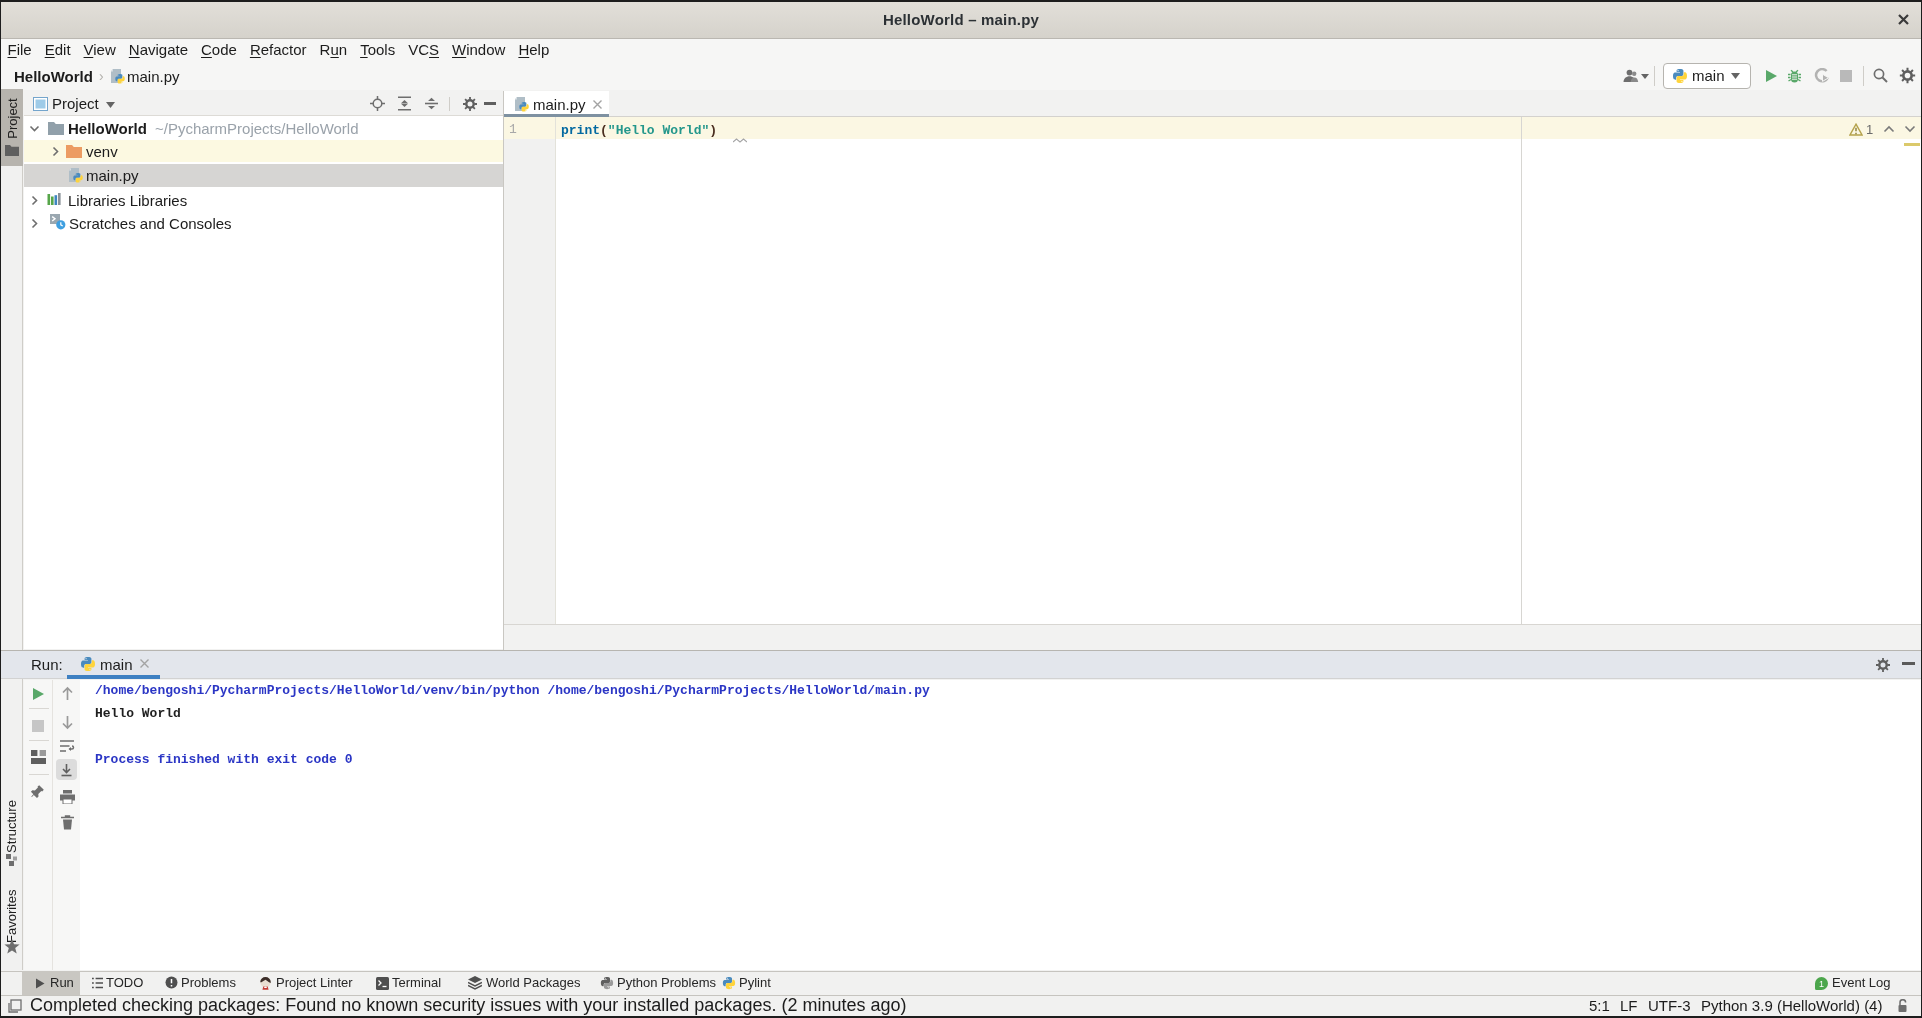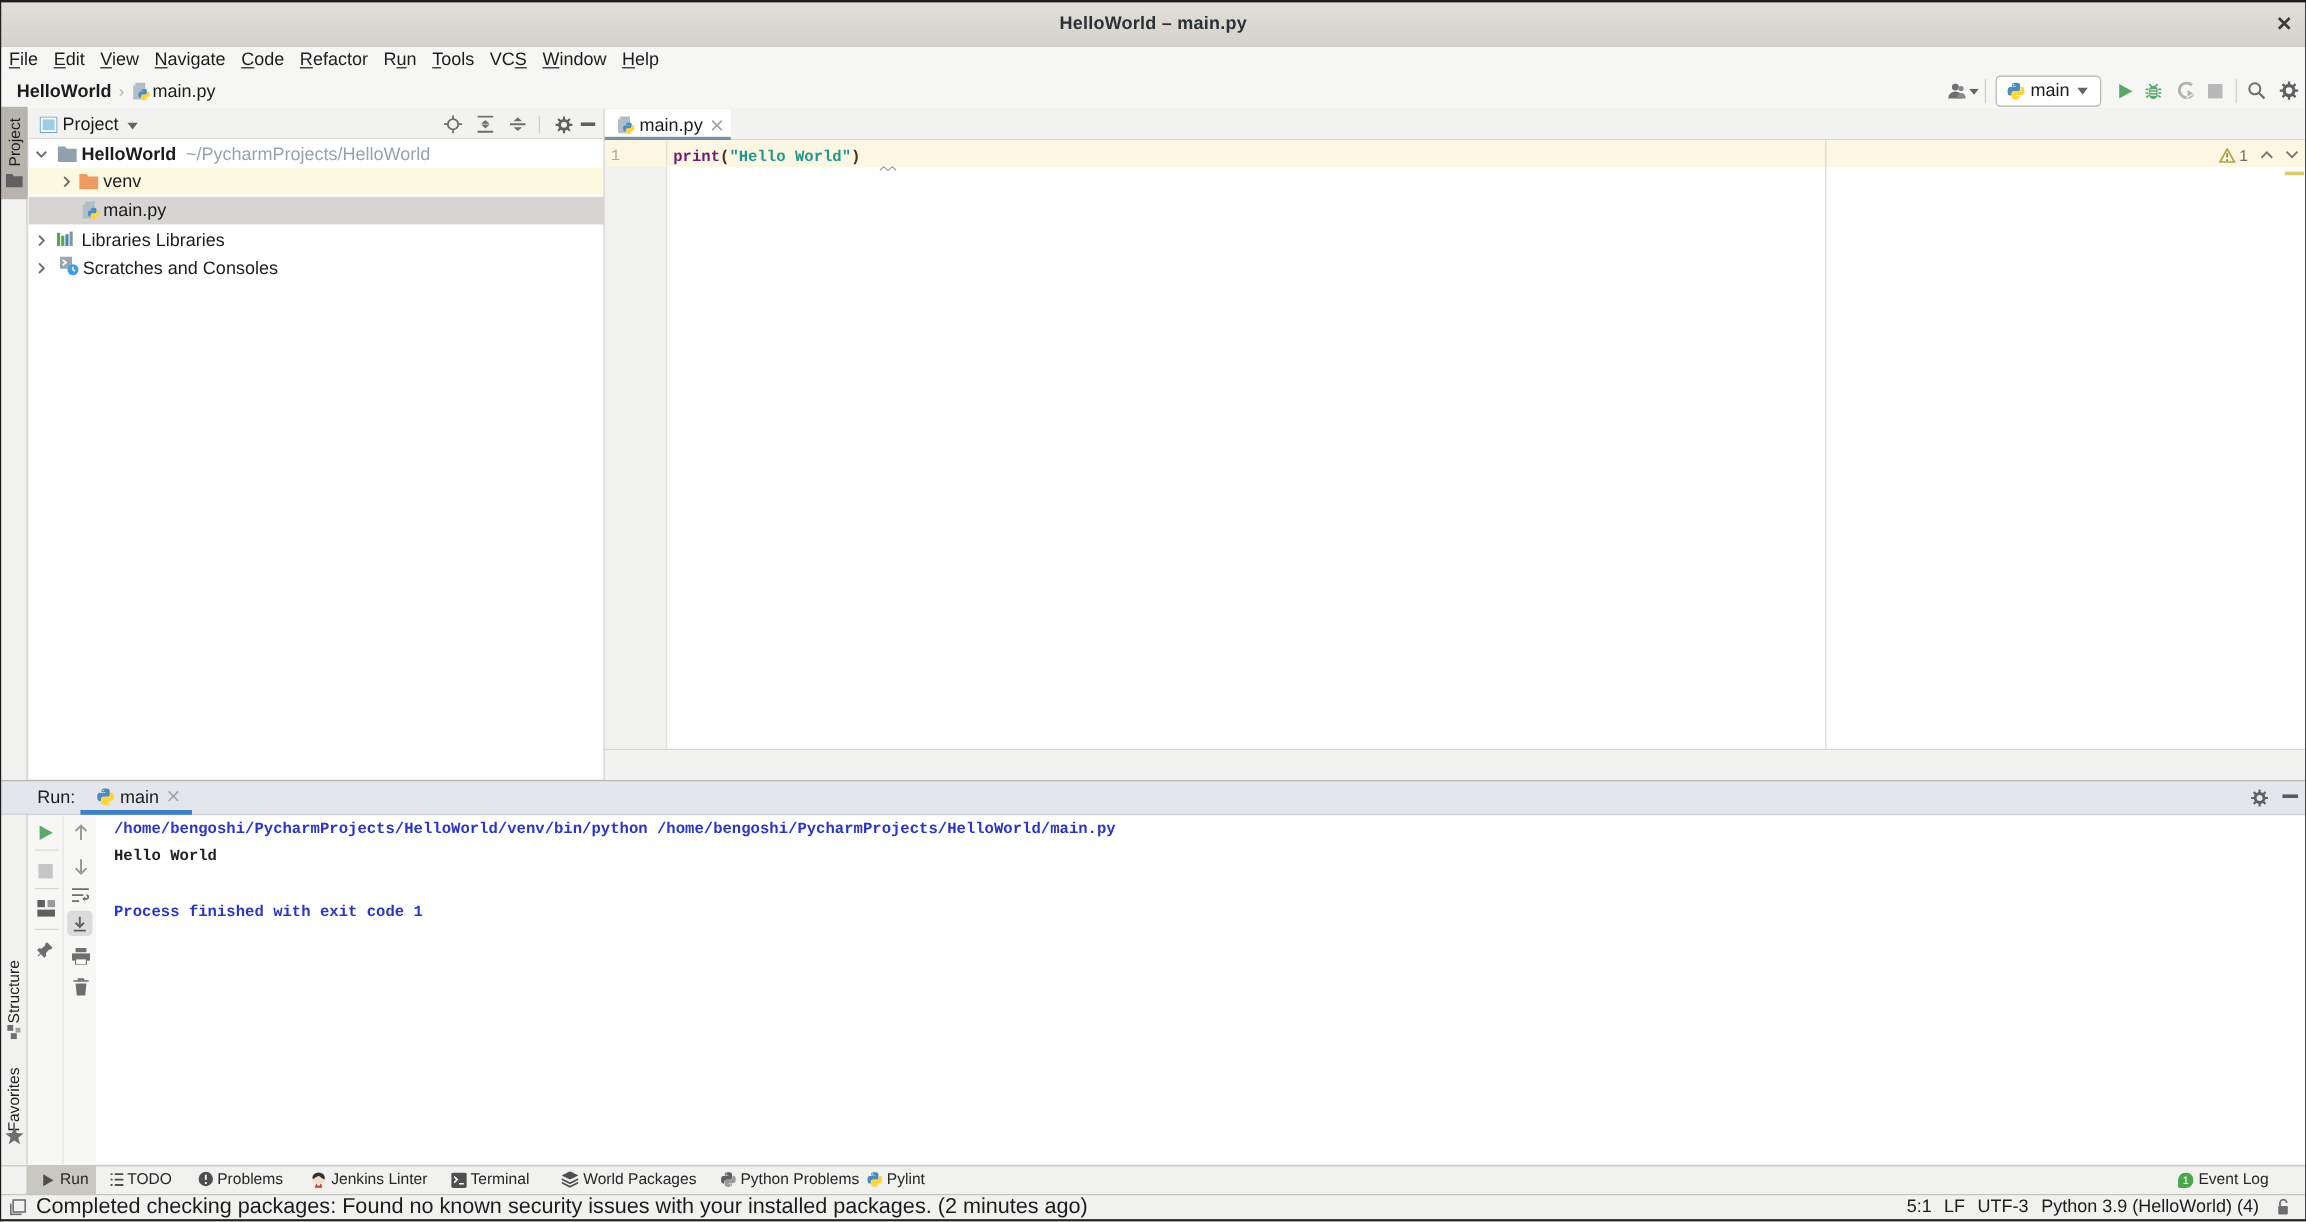--- a/index.html
+++ b/index.html
@@ -280,21 +280,21 @@
       <path d="M1.5 1.5l8 8M9.5 1.5l-8 8" stroke="#a3a3a3" stroke-width="1.4"></path>
     </svg>
   </div>
 <div class="abs" style="left:504px;top:114px;width:105px;height:3px;background:#7e91a1"></div>
 <div class="abs" id="edmain"></div>
 <div class="abs" style="left:504px;top:117px;width:1417px;height:22px;background:#fbf7e3"></div>
 <div class="abs" style="left:504px;top:139px;width:51px;height:485px;background:#f1f1f0"></div>
 <div class="abs" style="left:555px;top:117px;width:1px;height:507px;background:#e3e2da"></div>
 <div class="abs" style="left:1521px;top:117px;width:1px;height:507px;background:#d7d6d2"></div>
 <span class="abs" style="left:509px;top:122px;color:#a8a8a8;font-family:'Liberation Mono',monospace;font-size:13px">1</span>
-<span class="abs mono" style="left:561px;top:123px"><span style="color:#701a75">print</span><span style="color:#4a2e20">(</span><span style="color:#24978c">"Hello World"</span><span style="color:#4a2e20">)</span></span>
+<span class="abs mono" style="left:561px;top:123px"><span style="color:#0369a1">print</span><span style="color:#4a2e20">(</span><span style="color:#24978c">"Hello World"</span><span style="color:#4a2e20">)</span></span>
 <div class="abs" style="left:733px;top:138px">
     <svg width="14" height="5" viewBox="0 0 14 5">
       <path d="M0 4l3.5-3 3.5 3 3.5-3 3.5 3" stroke="#a5a5a5" stroke-width="1.1" fill="none"></path>
     </svg>
   </div>
 <div class="abs" style="left:1849px;top:123px">
     <svg width="14" height="13" viewBox="0 0 14 13">
       <path d="M7 1.2L13 12H1z" stroke="#b5a24b" stroke-width="1.4" fill="none"></path>
       <path d="M7 4.8v3.4M7 9.8v1.4" stroke="#8a7b30" stroke-width="1.4"></path>
     </svg>
@@ -391,21 +391,21 @@
   </div>
 <div class="abs" style="left:61px;top:815px">
     <svg width="13" height="15" viewBox="0 0 13 15">
       <path d="M0 2.5h13M4.5 2.5V1h4v1.5" stroke="#6e6e6e" stroke-width="1.4" fill="none"></path>
       <path d="M2 4.5h9L10 14.5H3z" fill="#6e6e6e"></path>
     </svg>
   </div>
 <div class="abs mono" style="left:95px;top:679px;line-height:23px;white-space:pre"><span style="color:#2b36c5">/home/bengoshi/PycharmProjects/HelloWorld/venv/bin/python /home/bengoshi/PycharmProjects/HelloWorld/main.py</span>
 <span style="color:#1f1f1f">Hello World</span>
 
-<span style="color:#2b36c5">Process finished with exit code 1</span></div>
+<span style="color:#2b36c5">Process finished with exit code 0</span></div>
 <div class="abs" id="twbar"></div>
 <div class="abs" style="left:22px;top:971px;width:58px;height:24px;background:#c9c7c2"></div>
 <div class="abs" style="left:35px;top:978px">
     <svg width="10" height="11" viewBox="0 0 10 11">
       <path d="M1 0.5l8.5 5L1 10.5z" fill="#4f4f4f"></path>
     </svg>
   </div>
 <span class="abs twbtn" style="left:50px;line-height:24px;top:971px">Run</span>
 <div class="abs" style="left:92px;top:977px">
     <svg width="11" height="12" viewBox="0 0 11 12">
@@ -421,21 +421,21 @@
   </div>
 <span class="abs twbtn" style="left:181px;line-height:24px;top:971px">Problems</span>
 <div class="abs" style="left:259px;top:975px">
     <svg width="13" height="15" viewBox="0 0 13 15">
       <circle cx="6.5" cy="7.2" r="5.2" fill="#e9ded1"></circle>
       <path d="M1.3 6.8a5.2 4.8 0 0110.4 0l.3 1-1.6-.4-3.9-2.6-4.6 2.8z" fill="#3b2d28"></path>
       <path d="M4.3 11.6h4.4l.9 3.2H3.4z" fill="#c43c34"></path>
       <path d="M5.5 11.6h2l.4 1.4H5.1z" fill="#fff"></path>
     </svg>
   </div>
-<span class="abs twbtn" style="left:276px;line-height:24px;top:971px">Jenkins Linter</span>
+<span class="abs twbtn" style="left:276px;line-height:24px;top:971px">Project Linter</span>
 <div class="abs" style="left:376px;top:977px">
     <svg width="13" height="13" viewBox="0 0 13 13">
       <rect x="0" y="0" width="13" height="13" rx="1.5" fill="#4f4f4f"></rect>
       <path d="M2.5 3.5L5 6 2.5 8.5" stroke="#fff" stroke-width="1.3" fill="none"></path>
       <path d="M6.5 9.5h4" stroke="#fff" stroke-width="1.3"></path>
     </svg>
   </div>
 <span class="abs twbtn" style="left:392px;line-height:24px;top:971px">Terminal</span>
 <div class="abs" style="left:468px;top:976px">
     <svg width="14" height="14" viewBox="0 0 14 14">

